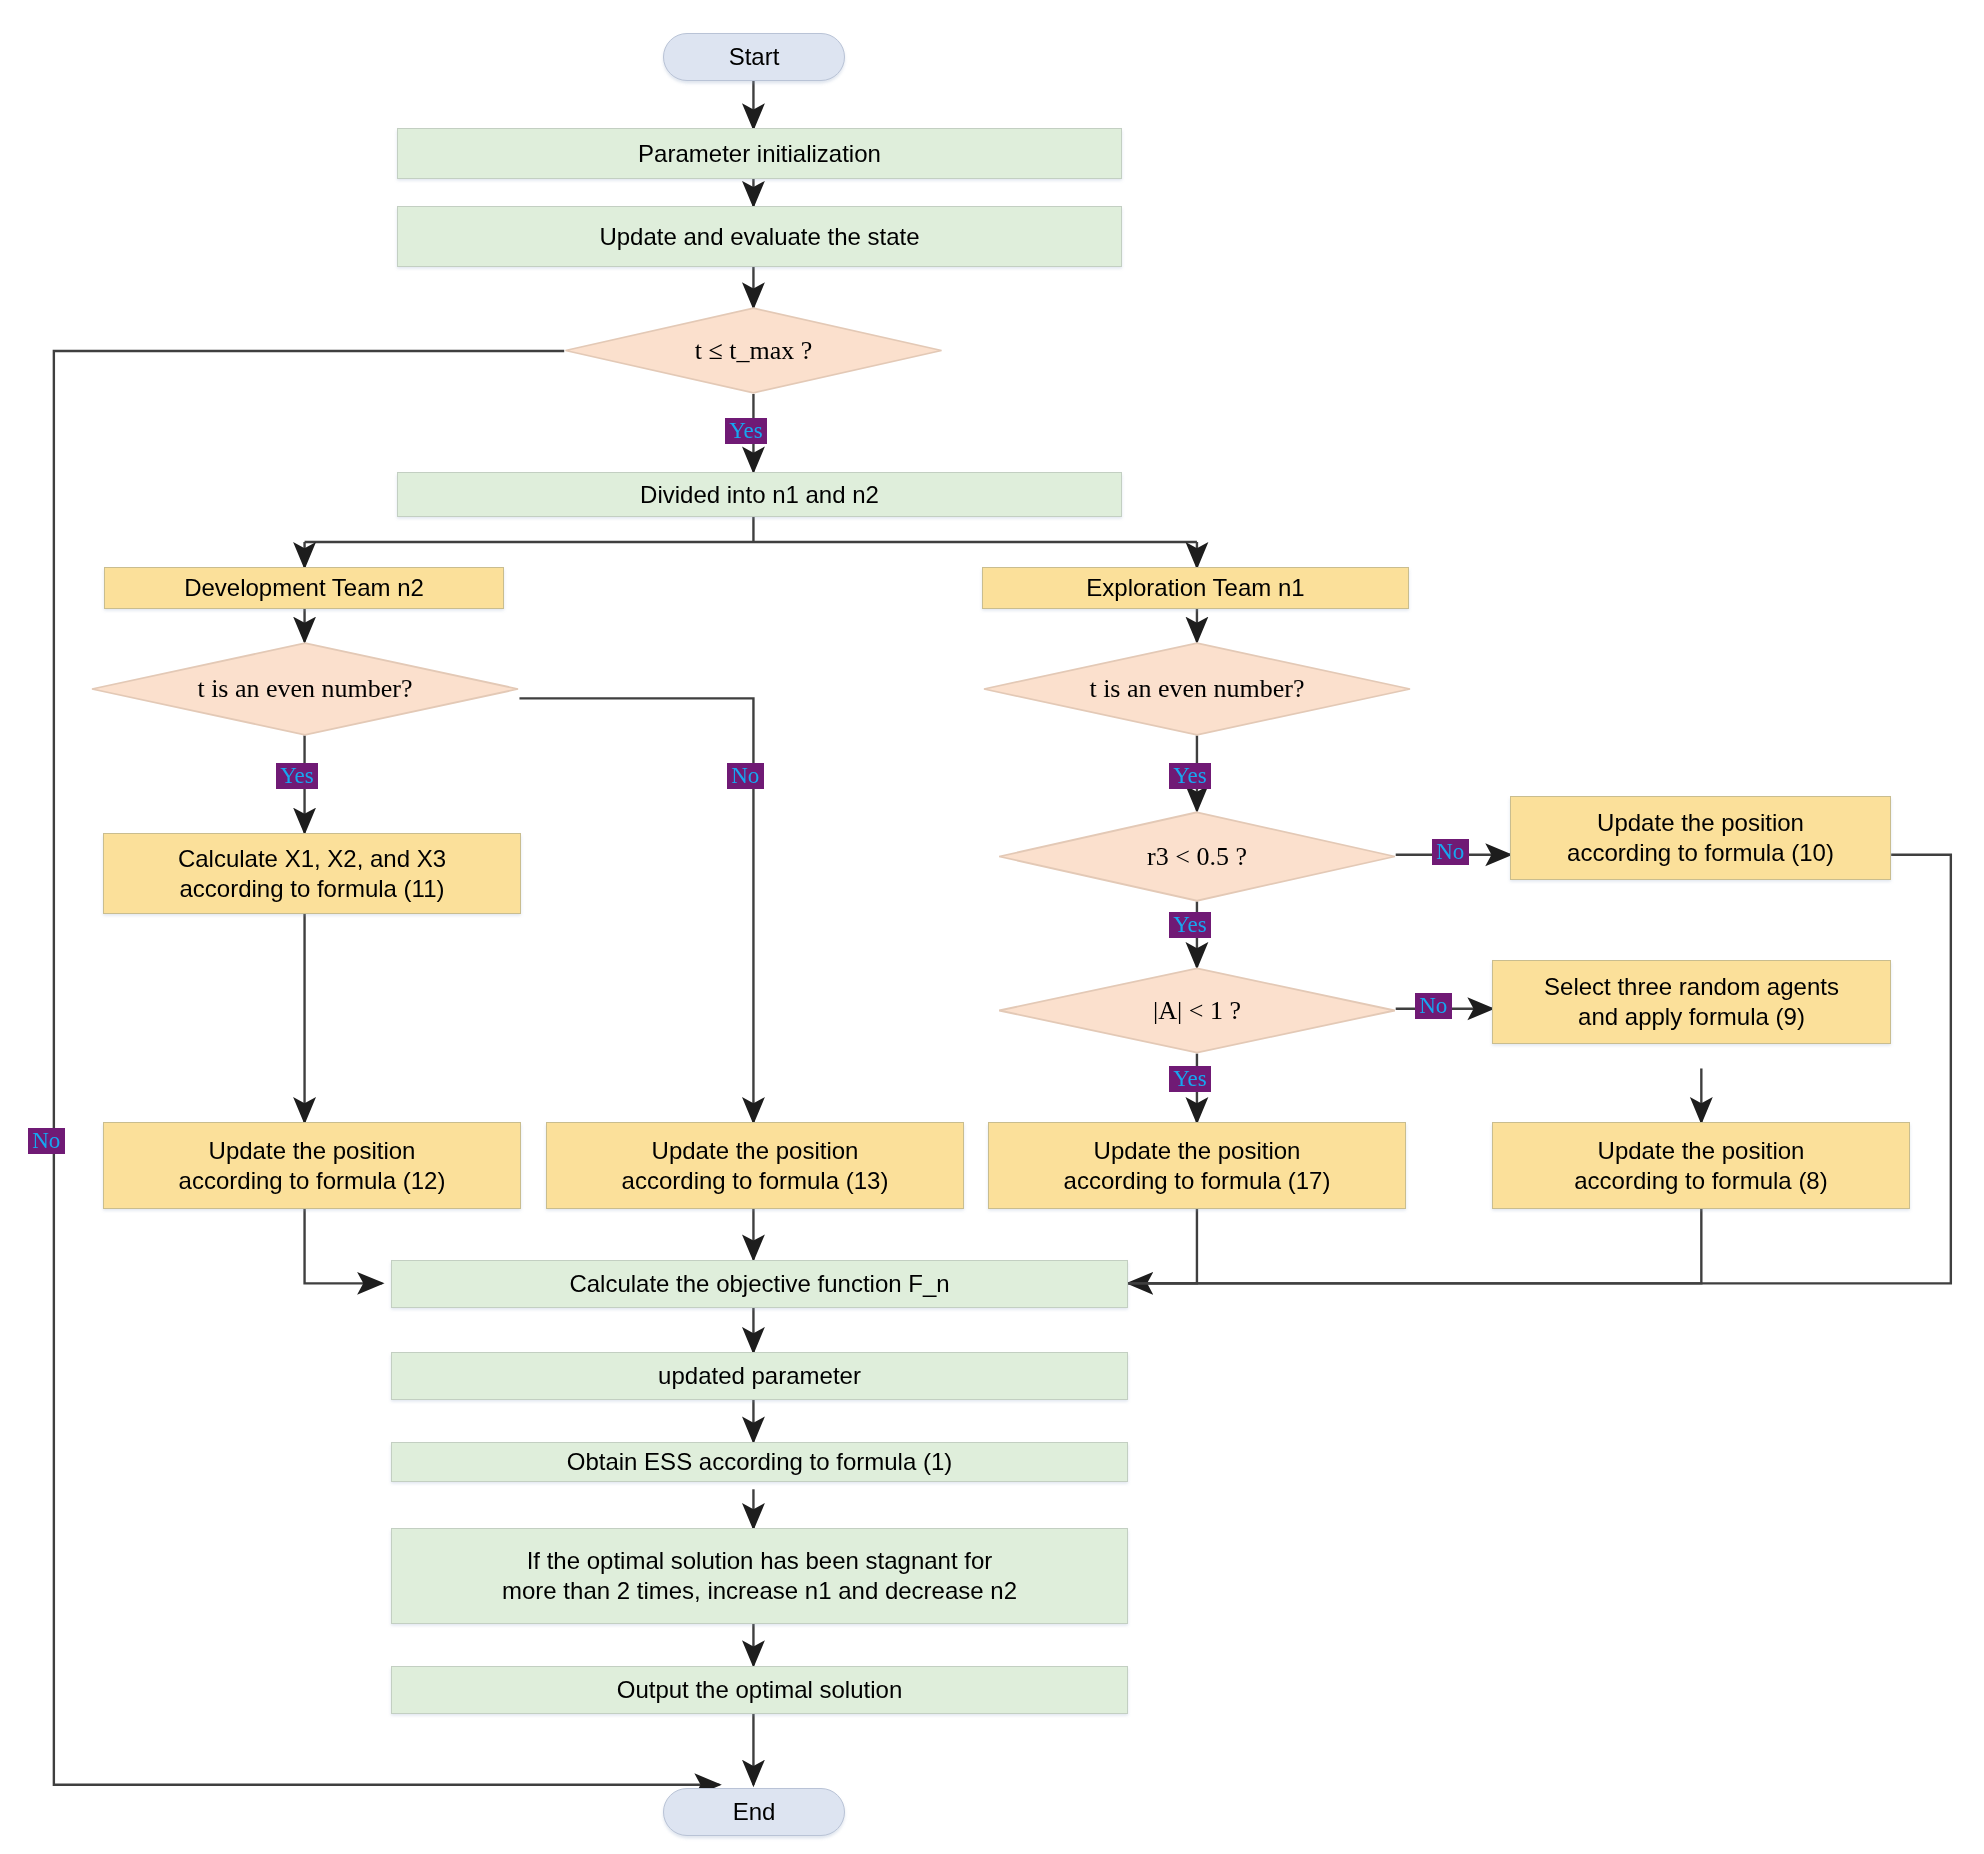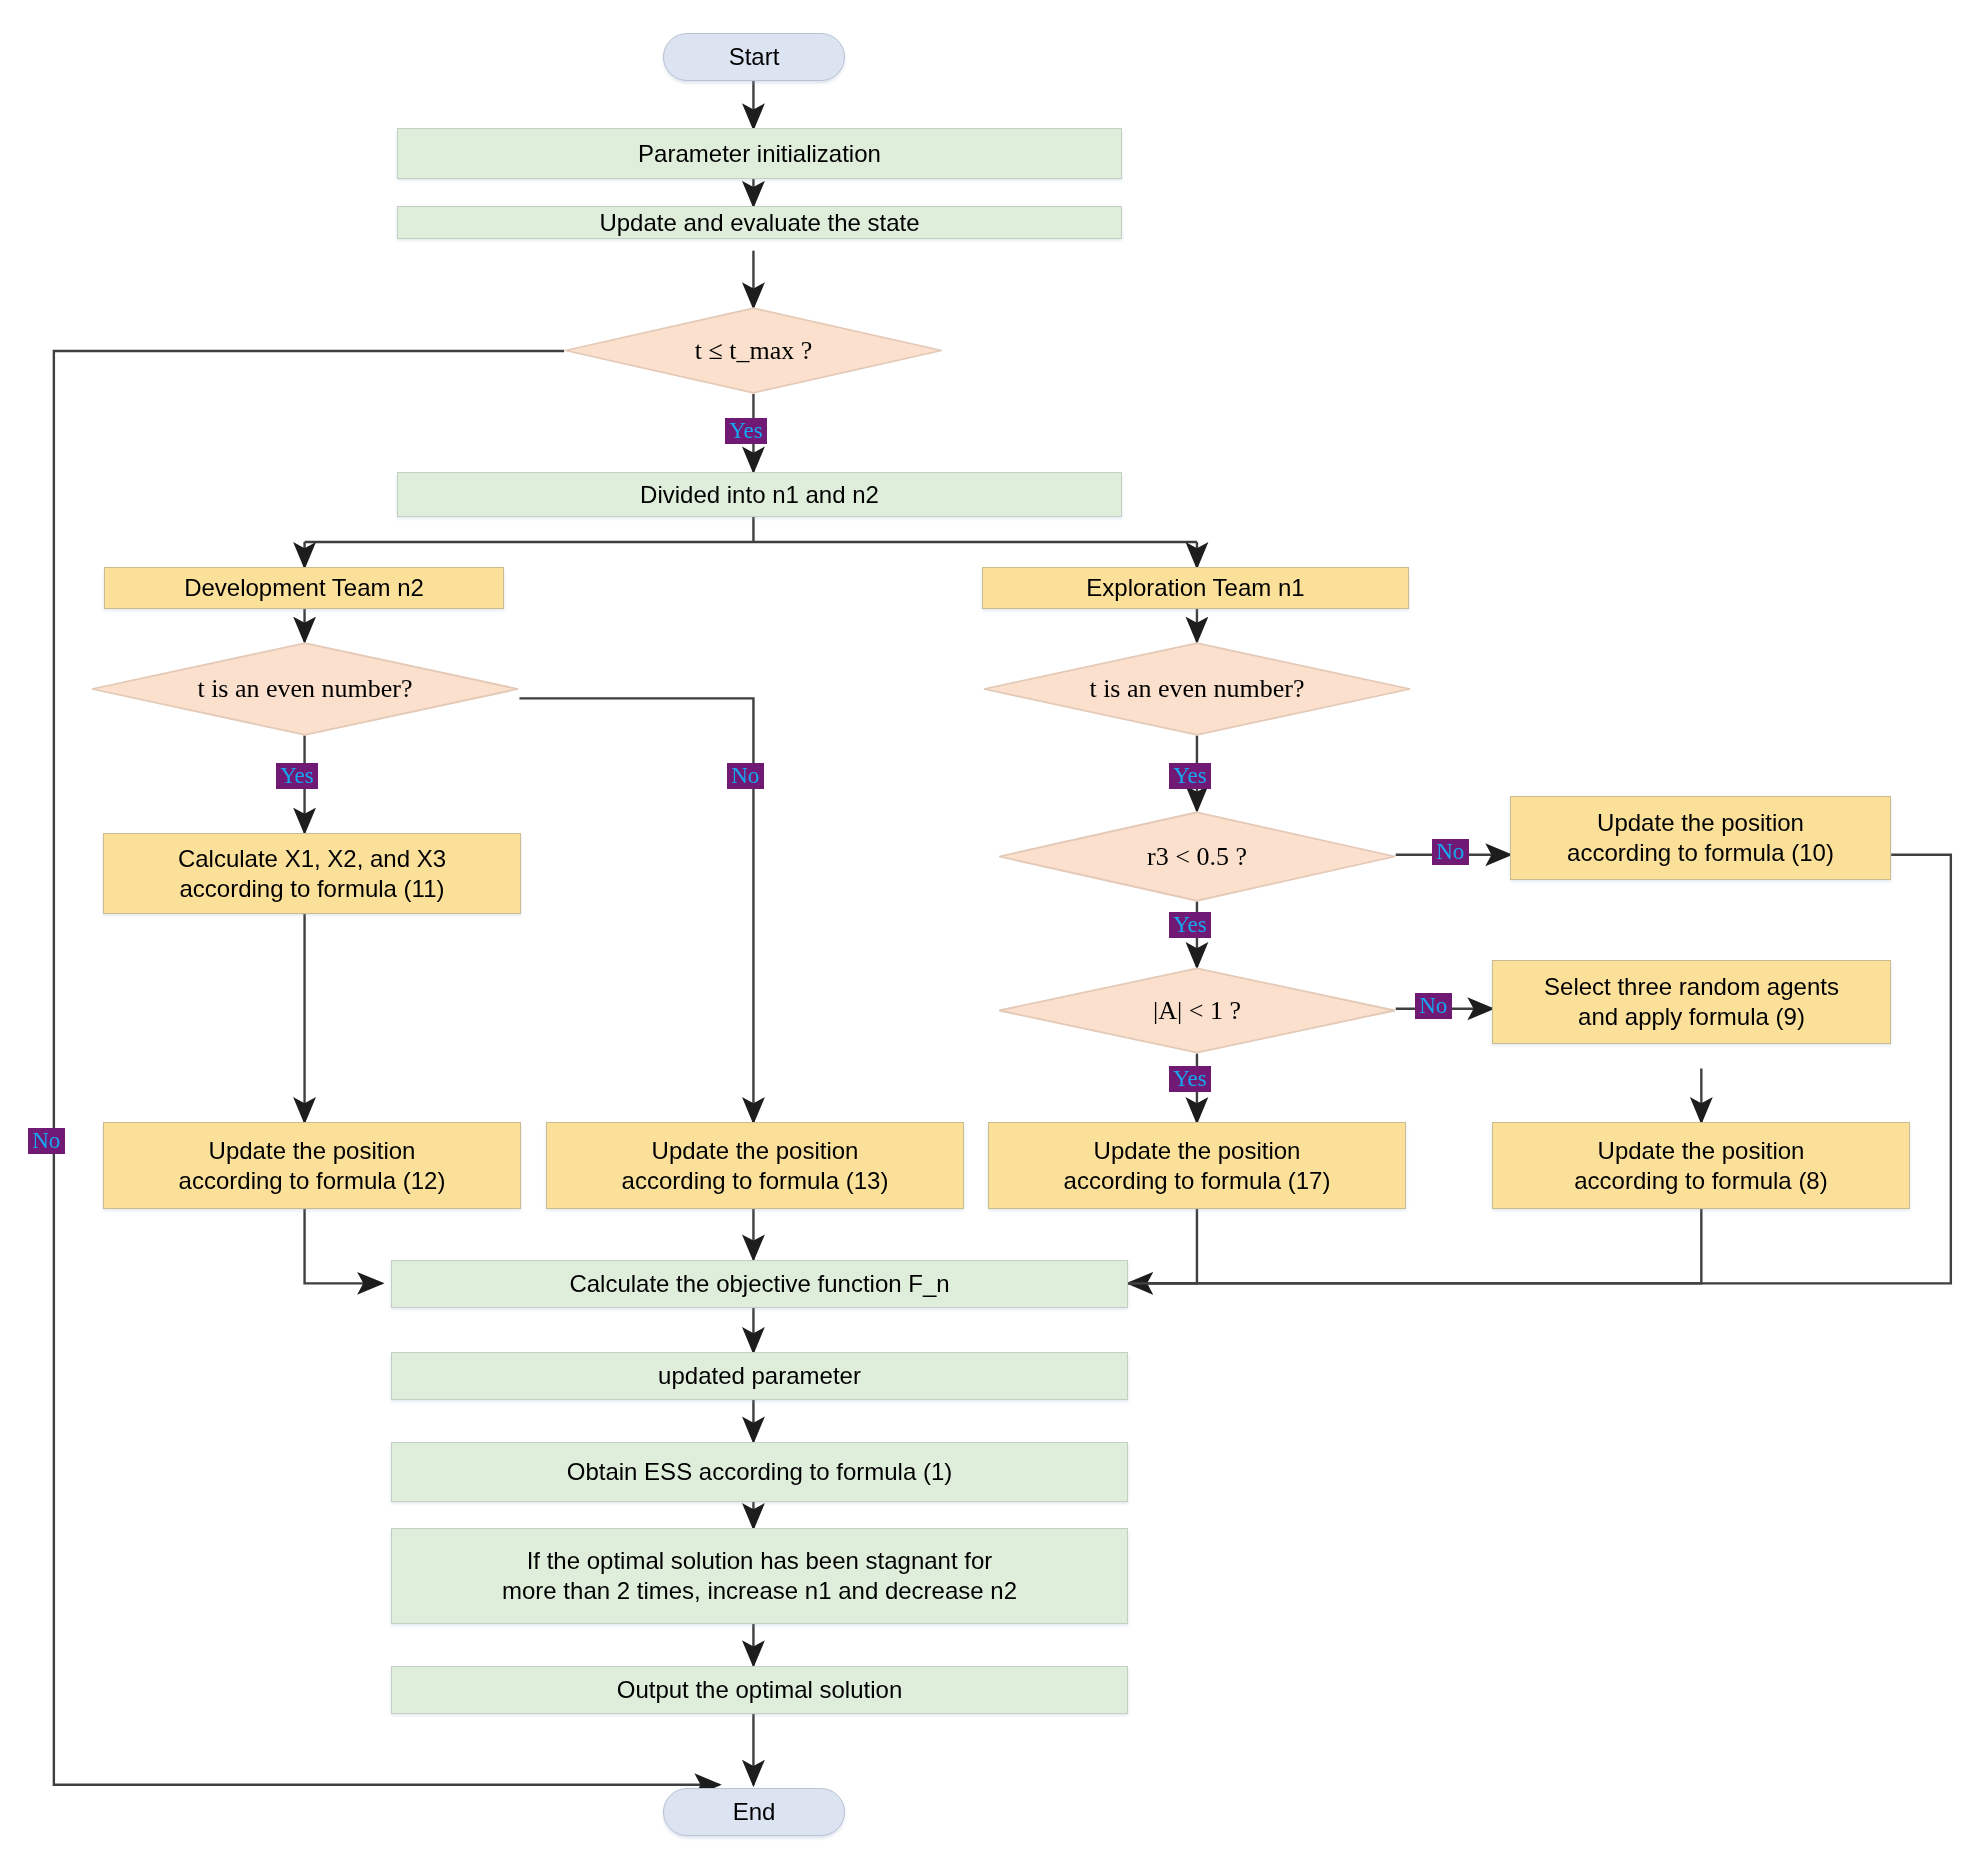--- a/index.html
+++ b/index.html
@@ -94,21 +94,21 @@
   </svg>
 
   <div class="node term" style="left:663px;top:33px;width:182px;height:48px;">
     <span>Start</span>
   </div>
 
   <div class="node proc" style="left:397px;top:128px;width:725px;height:51px;">
     <span>Parameter initialization</span>
   </div>
 
-  <div class="node proc" style="left:397px;top:206px;width:725px;height:33px;">
+  <div class="node proc" style="left:397px;top:206px;width:725px;height:61px;">
     <span>Update and evaluate the state</span>
   </div>
 
   <div class="dec-wrap" style="left:564px;top:307px;width:379px;height:87px;">
     <svg width="379" height="87" viewBox="0 0 635 146">
       <polygon points="317.5,2 633,73 317.5,144 2,73" fill="#fbe0cd" stroke="#e3c9b6" stroke-width="3"></polygon>
     </svg>
     <div class="dec-label">t ≤ t_max ?</div>
   </div>
 
@@ -188,21 +188,21 @@
   </div>
 
   <div class="node proc" style="left:391px;top:1260px;width:737px;height:48px;">
     <span>Calculate the objective function F_n</span>
   </div>
 
   <div class="node proc" style="left:391px;top:1352px;width:737px;height:48px;">
     <span>updated parameter</span>
   </div>
 
-  <div class="node proc" style="left:391px;top:1442px;width:737px;height:60px;">
+  <div class="node proc" style="left:391px;top:1442px;width:737px;height:40px;">
     <span>Obtain ESS according to formula (1)</span>
   </div>
 
   <div class="node proc" style="left:391px;top:1528px;width:737px;height:96px;flex-direction:column;text-align:right;">
     <span>If the optimal solution has been stagnant for</span>
     <span>more than 2 times, increase n1  and decrease n2</span>
   </div>
 
   <div class="node proc" style="left:391px;top:1666px;width:737px;height:48px;">
     <span>Output the optimal solution</span>

